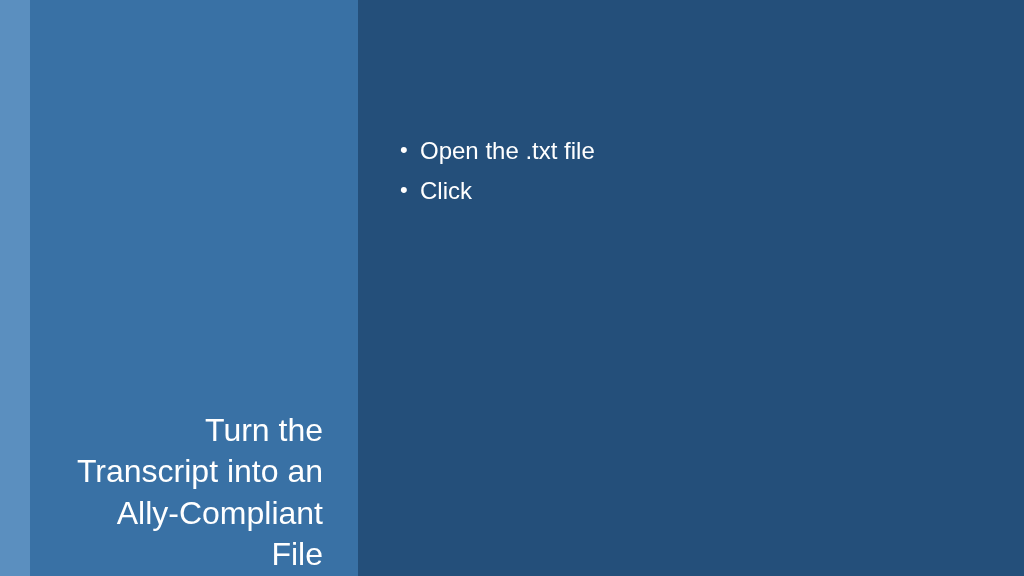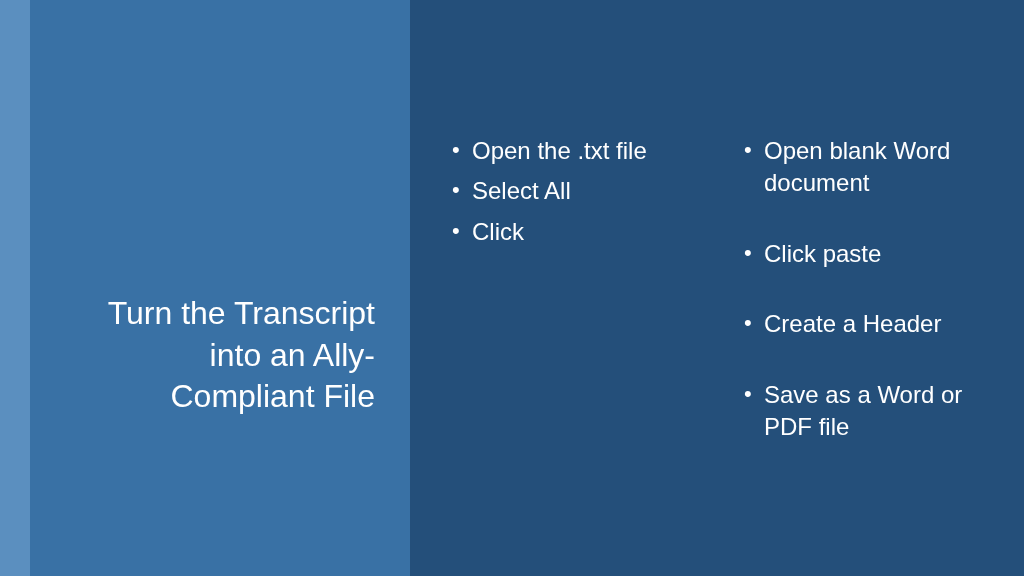--- a/index.html
+++ b/index.html
@@ -13,25 +13,25 @@
       font-family: 'Segoe UI Light', 'Segoe UI', -apple-system, sans-serif;
       display: flex;
       overflow: hidden;
     }
     .accent-strip {
       width: 30px;
       height: 100%;
       background: #5b8fbf;
     }
     .title-panel {
-      width: 380px;
+      width: 328px;
       height: 100%;
       background: #3971a5;
       display: flex;
-      align-items: center;
+      align-items: flex-end;
       justify-content: flex-end;
       padding: 135px 35px 0 40px;
     }
     .title-text {
       color: #ffffff;
       font-size: 32px;
       font-weight: 300;
       text-align: right;
       line-height: 1.3;
     }
@@ -76,25 +76,16 @@
 <div class="accent-strip"></div>
 
 <div class="title-panel">
   <h1 class="title-text">Turn the Transcript into an Ally-Compliant File</h1>
 </div>
 
 <div class="content-panel">
   <div class="column">
     <ul class="bullet-list">
       <li class="bullet-item">Open the .txt file</li>
-      <li class="bullet-item">Select All</li>
       <li class="bullet-item">Click</li>
-    </ul>
-  </div>
-  <div class="column">
-    <ul class="bullet-list">
-      <li class="bullet-item spaced">Open blank Word document</li>
-      <li class="bullet-item spaced">Click paste</li>
-      <li class="bullet-item spaced">Create a Header</li>
-      <li class="bullet-item">Save as a Word or PDF file</li>
     </ul>
   </div>
 </div>
 
 </body></html>

